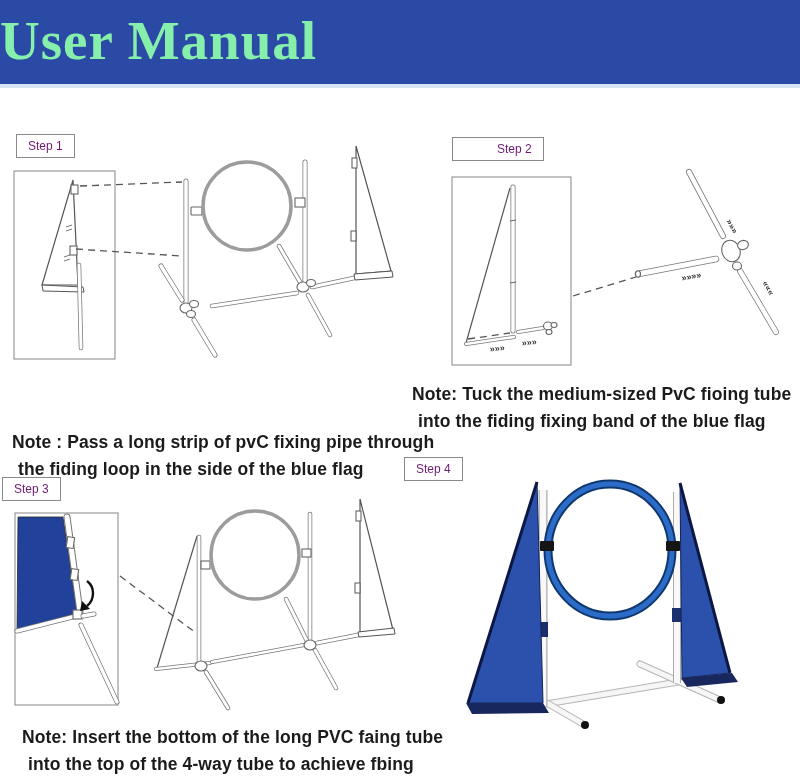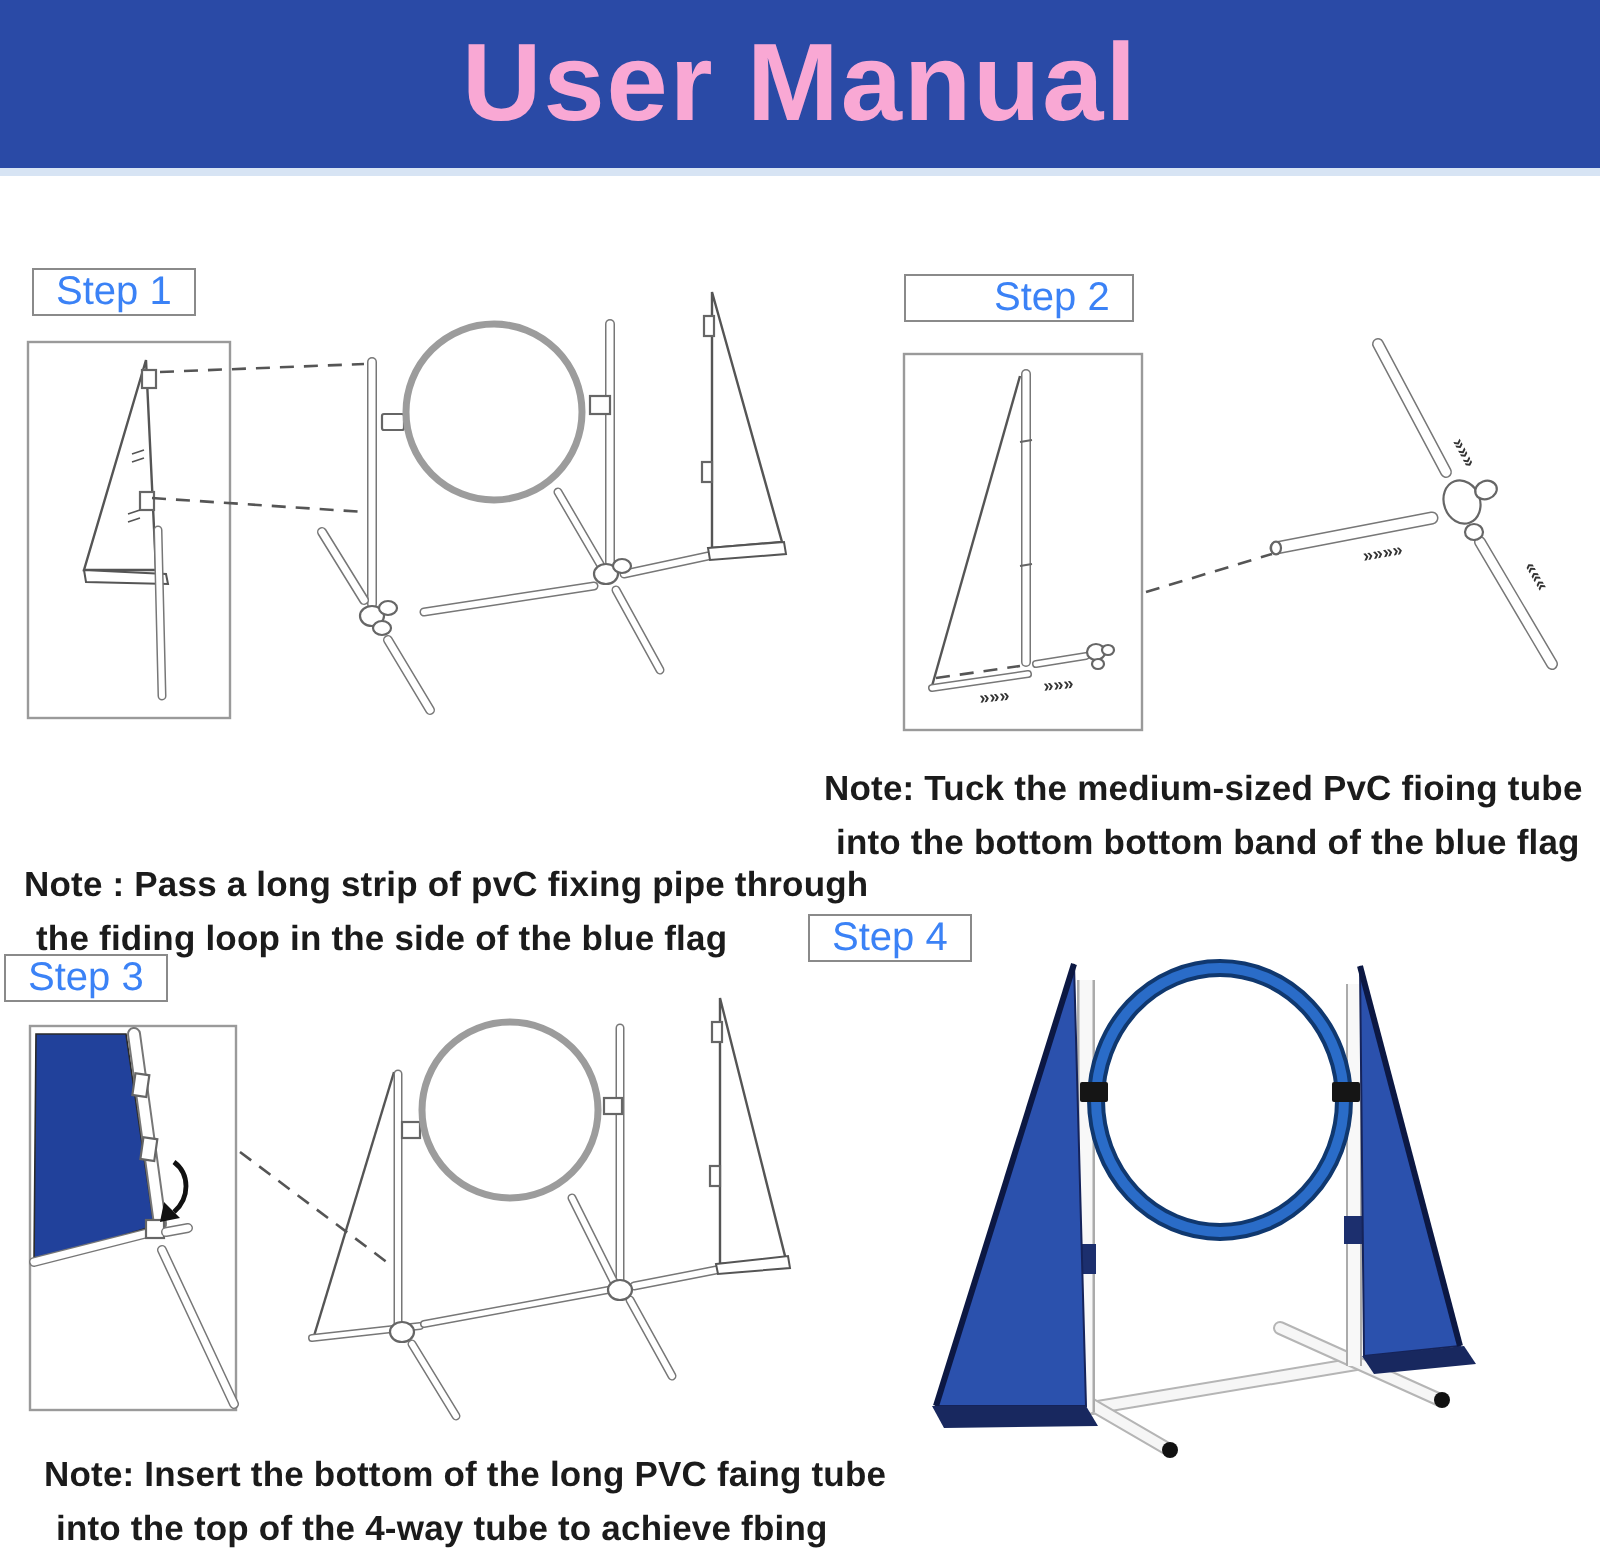--- a/index.html
+++ b/index.html
@@ -1,23 +1,23 @@
 <!DOCTYPE html>
 <html><head>
 <meta charset="utf-8">
 <style>
   html,body{margin:0;padding:0;background:#ffffff;}
   .page{position:relative;width:800px;height:777px;background:#ffffff;overflow:hidden;
         font-family:"Liberation Sans", sans-serif;}
   .banner{position:absolute;left:0;top:0;width:800px;height:84px;background:#2a4aa6;}
-  .banner-title{width:100%;text-align:center;color:#f9a8d4;font-size:55px;font-weight:700;
-        line-height:82px;letter-spacing:1px;}
+  .banner-title{width:100%;text-align:left;color:#86efac;font-size:55px;font-weight:700;
+        line-height:82px;letter-spacing:1px;font-family:Liberation Serif, serif;}
   .banner-strip{position:absolute;left:0;top:84px;width:800px;height:4px;background:#d7e4f4;}
-  .step-box{position:absolute;background:#ffffff;border:1.5px solid #8a8a8a;color:#3b82f6;
-        font-size:20px;padding:0 11px;line-height:22px;}
+  .step-box{position:absolute;background:#ffffff;border:1.5px solid #8a8a8a;color:#701a75;
+        font-size:12px;padding:0 11px;line-height:22px;}
   .note{position:absolute;color:#1b1b1b;font-size:17.5px;font-weight:600;line-height:27px;
         letter-spacing:0.1px;white-space:nowrap;}
   .note .l2{margin-left:6px;}
   svg{position:absolute;overflow:visible;}
   .sk{stroke:#555;fill:none;stroke-width:1.2px;}
   .dash{stroke:#555;fill:none;stroke-width:1.3px;stroke-dasharray:7 5;}
   .to{stroke:#777;stroke-linecap:round;fill:none;}   
   .ti{stroke:#ffffff;stroke-linecap:round;fill:none;}
   .conn{fill:#ffffff;stroke:#666;stroke-width:1.1px;}
   .chev{font-size:9px;font-weight:bold;fill:#333;}
@@ -213,20 +213,20 @@
       <rect x="266" y="91" width="14" height="10" rx="1" fill="#151515"></rect>
     </g>
   </svg>
 
   <div class="note" style="left:12px;top:381px;margin-top:48px;">
     <div>Note : Pass a long strip of pvC fixing pipe through</div>
     <div class="l2">the fiding loop in the side of the blue flag</div>
   </div>
   <div class="note" style="left:412px;top:381px;">
     <div>Note: Tuck the medium-sized PvC fioing tube</div>
-    <div class="l2">into the bottom bottom band of the blue flag</div>
+    <div class="l2">into the fiding fixing band of the blue flag</div>
   </div>
   <div class="note" style="left:22px;top:724px;">
     <div>Note: Insert the bottom of the long PVC faing tube</div>
     <div class="l2">into the top of the 4-way tube to achieve fbing</div>
   </div>
 
 </div>
 
 </body></html>

